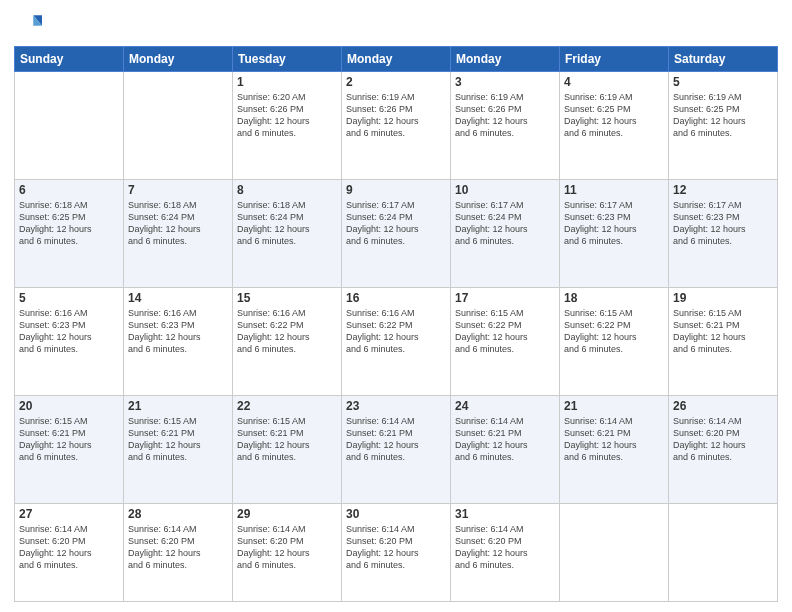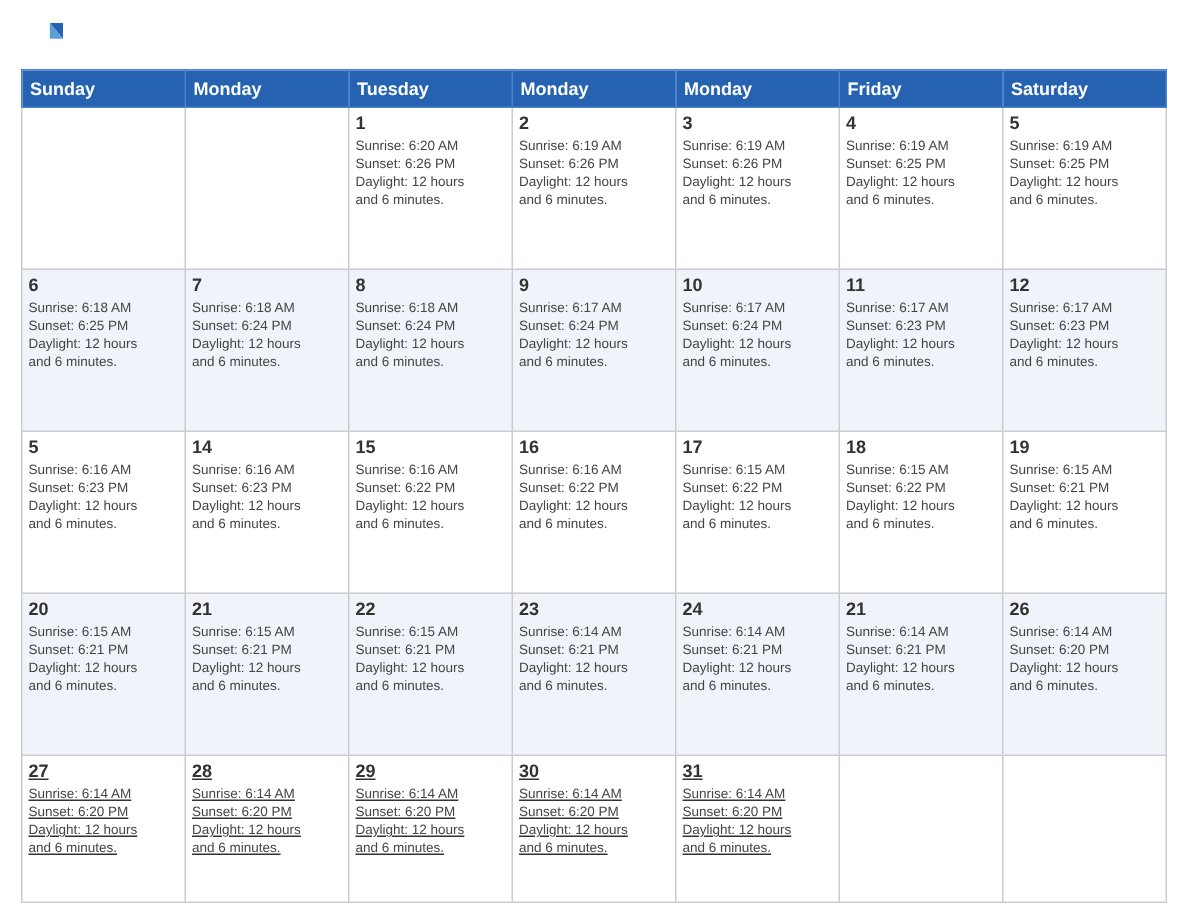--- a/index.html
+++ b/index.html
@@ -74,21 +74,20 @@
       border: 1px solid #ccc;
       vertical-align: top;
       padding: 3px 4px;
       font-size: 9.5px;
       color: #333;
       background: #fff;
       height: 88px;
     }
     .calendar tr:last-child td {
       height: 80px;
-      text-decoration: underline;
     }
     .day-num {
       font-size: 12px;
       font-weight: bold;
       color: #333;
       display: block;
       margin-bottom: 2px;
     }
     .day-info {
       font-size: 9px;

